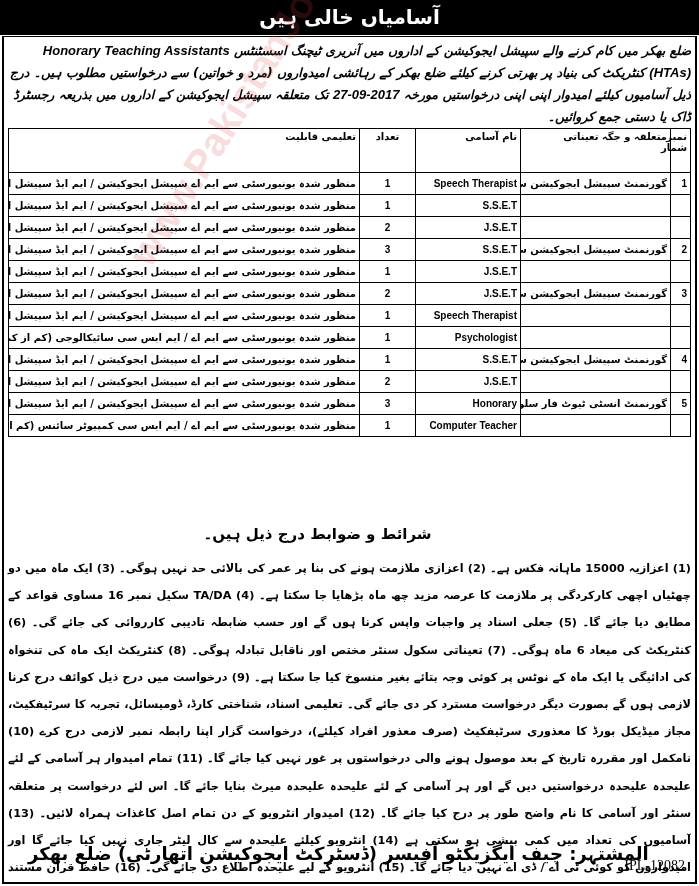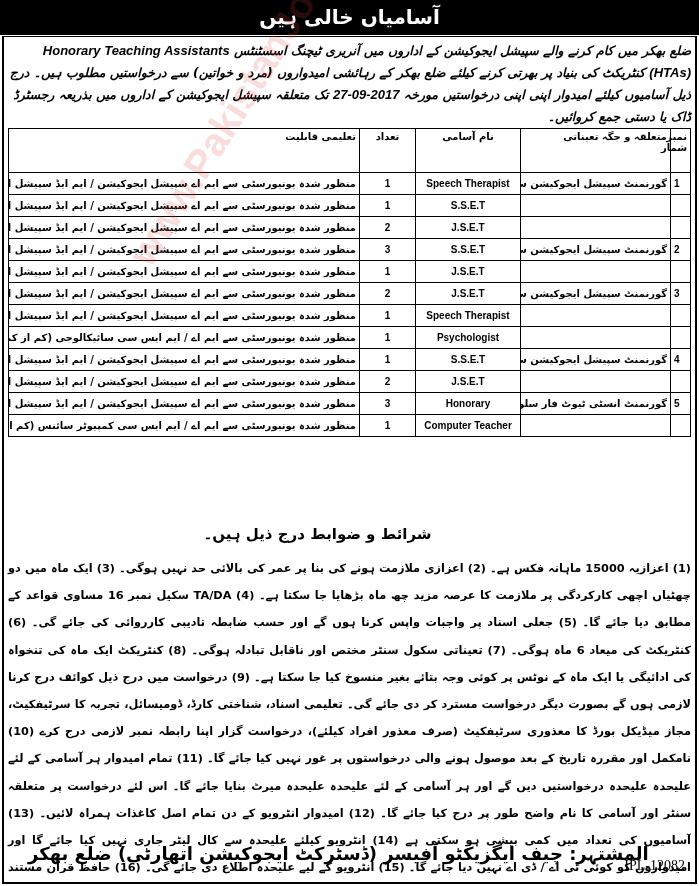--- a/index.html
+++ b/index.html
@@ -20,23 +20,23 @@
   }
   .intro .en { font-family: "Liberation Sans", sans-serif; font-weight: bold; font-size: 13px; direction: ltr; unicode-bidi: embed; }
   table.jobs {
     position: absolute; left: 8px; top: 128px; width: 683px;
     border-collapse: collapse; direction: rtl; table-layout: fixed;
   }
   table.jobs td, table.jobs th {
     border: 1px solid #000; font-size: 10px; height: 22px; padding: 0 3px; vertical-align: middle; font-weight: bold;
   }
   table.jobs th { height: 44px; font-size: 10px; font-weight: bold; vertical-align: top; padding-top: 2px; }
-  th.c-sr, td.c-sr { width: 20px; text-align: left; }
+  th.c-sr, td.c-sr { width: 20px; text-align: right; }
   th.c-inst, td.c-inst { width: 150px; text-align: right; }
-  th.c-post, td.c-post { width: 105px; text-align: center; }
+  th.c-post, td.c-post { width: 105px; text-align: right; }
   th.c-cnt, td.c-cnt { width: 56px; text-align: center; }
   th.c-qual, td.c-qual { text-align: right; }
   td.c-post, td.c-cnt, td.c-sr { font-family: "Liberation Sans", sans-serif; font-size: 11px; }
   td.c-qual { font-size: 9px; white-space: nowrap; overflow: hidden; }
   td.c-inst { font-size: 9.5px; white-space: nowrap; overflow: hidden; }
   .terms-title {
     position: absolute; left: 0; top: 525px; width: 635px; text-align: center;
     font-size: 15px; font-weight: bold; direction: rtl;
   }
   .terms {

